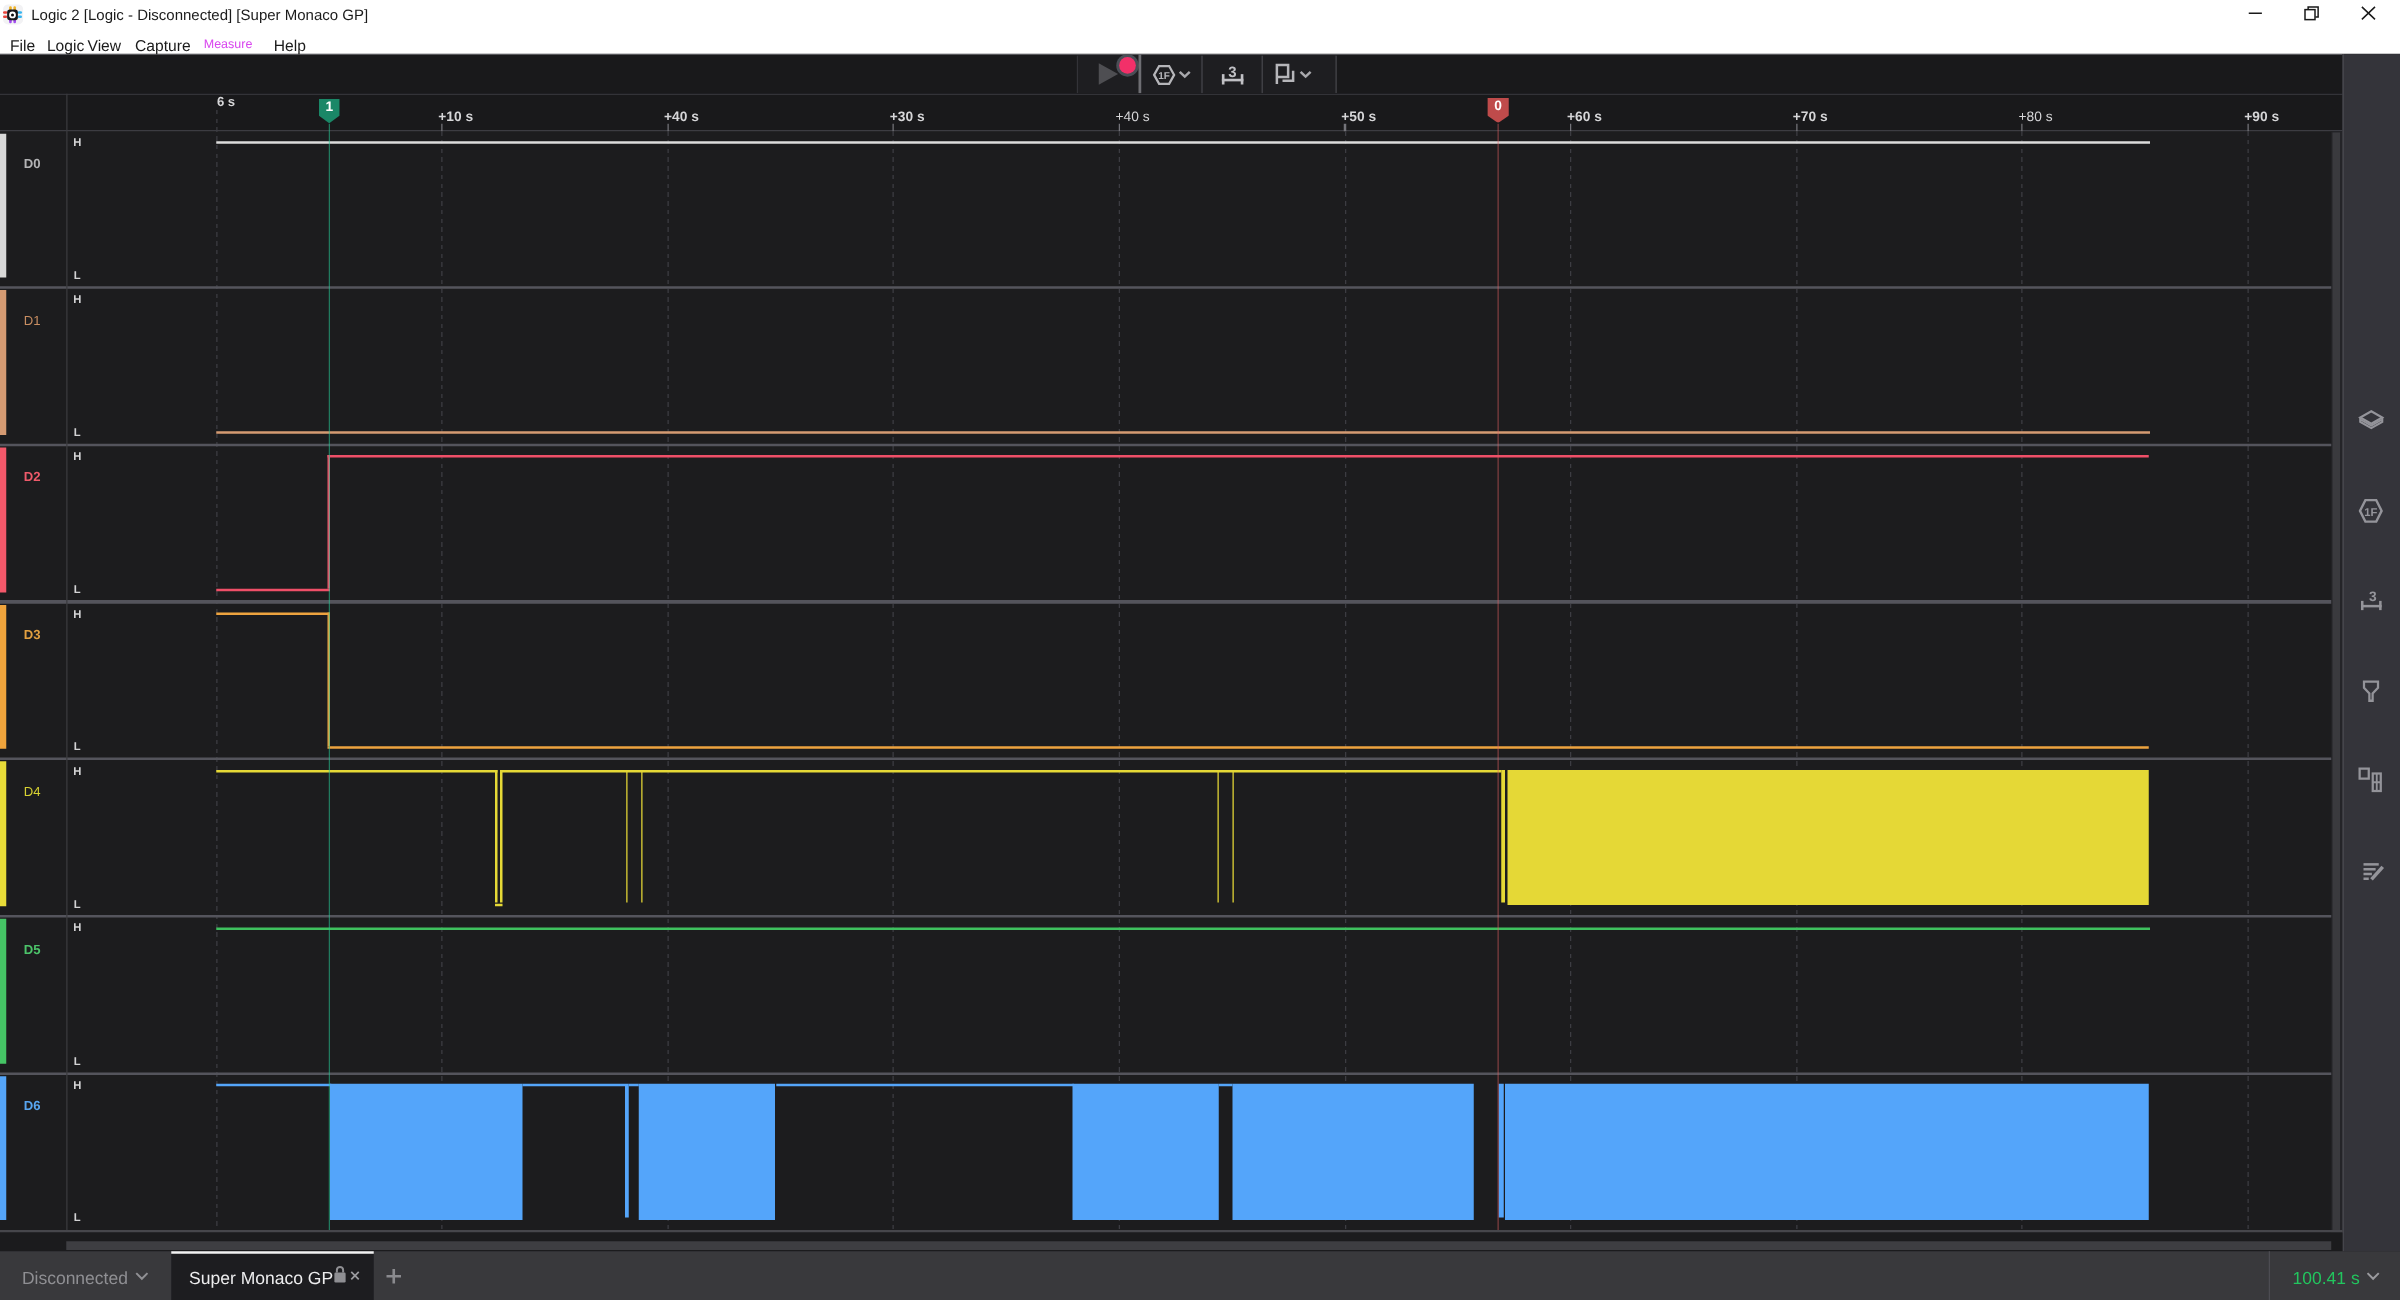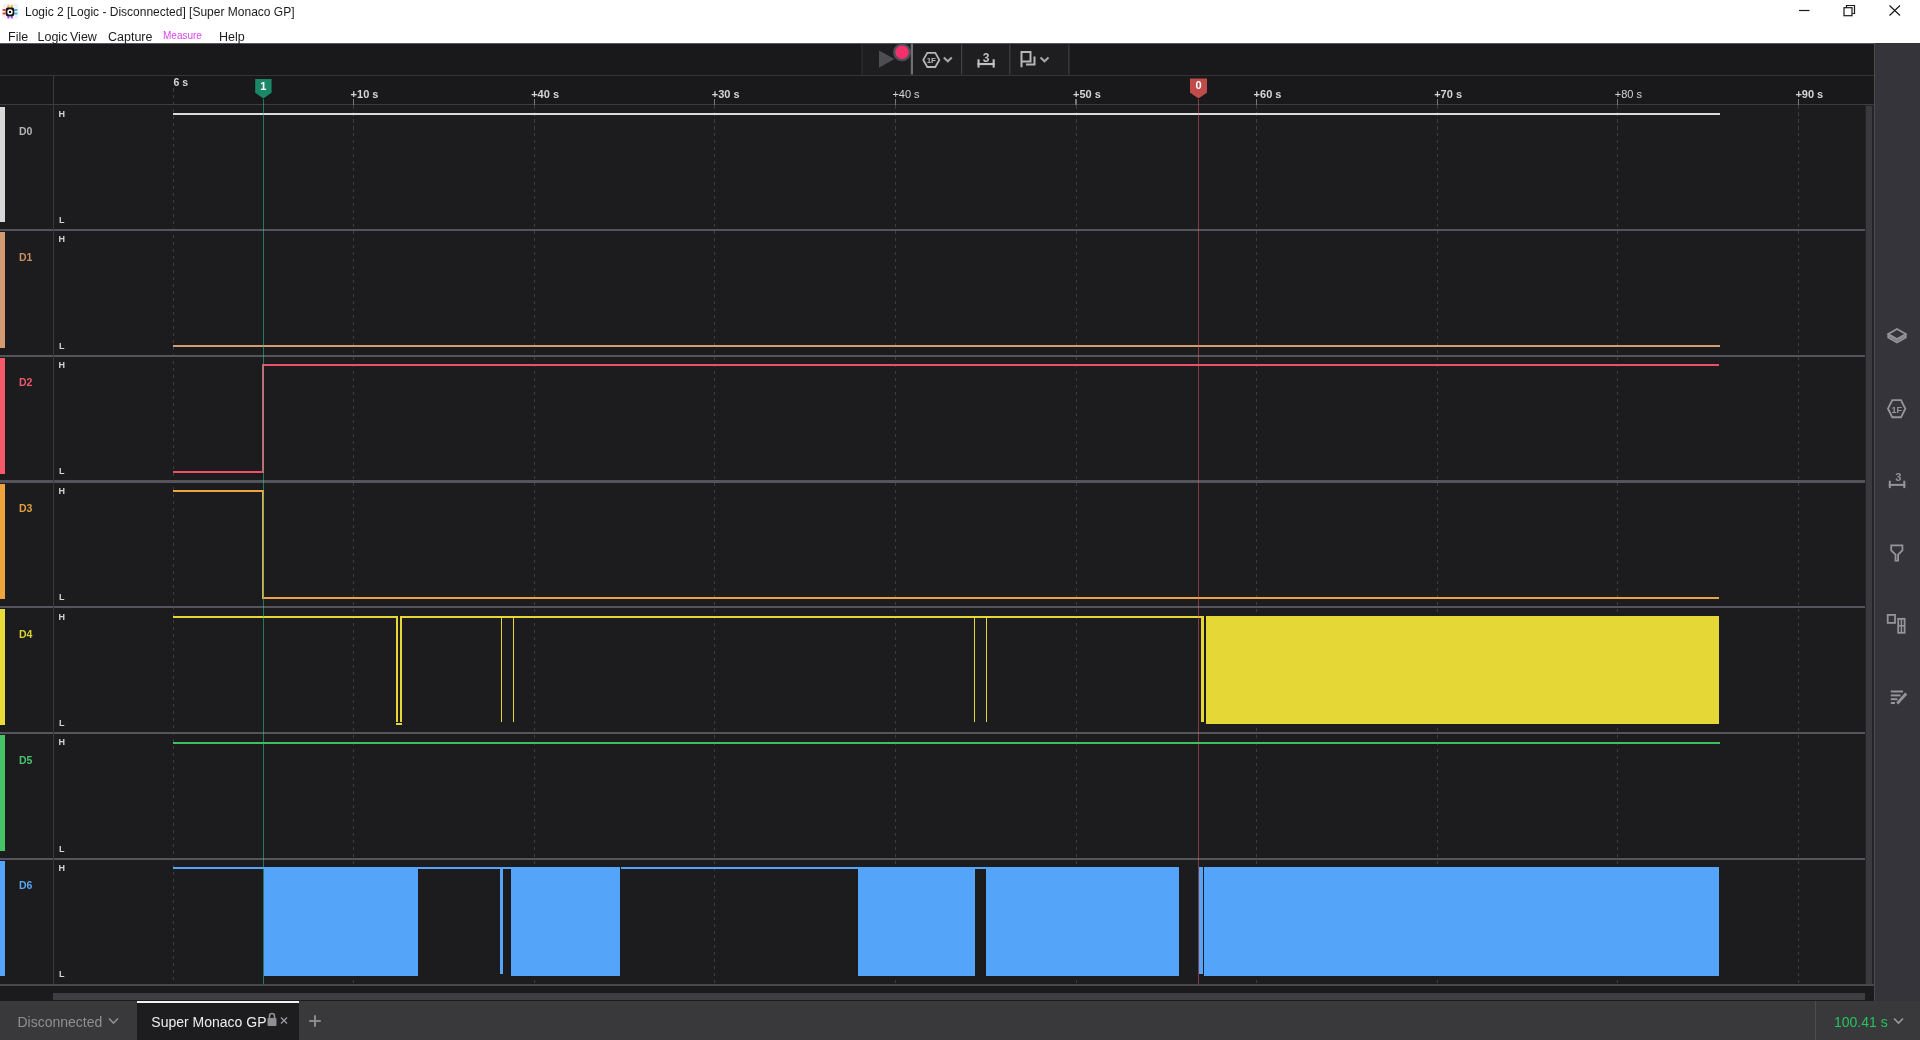--- a/index.html
+++ b/index.html
@@ -47,33 +47,33 @@
 <div class="a" style="left:0;top:480.4px;width:1865px;height:2.4px;background:#54545c"></div>
 <div class="a" style="left:0;top:606.1px;width:1865px;height:2.4px;background:#54545c"></div>
 <div class="a" style="left:0;top:731.8px;width:1865px;height:2.4px;background:#54545c"></div>
 <div class="a" style="left:0;top:857.5px;width:1865px;height:2.4px;background:#54545c"></div>
 <div class="a" style="left:53px;top:75px;width:1.2px;height:909.4px;background:#3a3a3e"></div>
 <div class="a" style="left:0;top:106.5px;width:4.5px;height:115.7px;background:#d8d8d8"></div>
 <div class="a" style="left:19px;top:125.0px;font-size:10.5px;font-weight:bold;color:#b4b4b6">D0</div>
 <div class="a" style="left:58.5px;top:108.7px;font-size:9px;font-weight:bold;color:#d2d2d4">H</div>
 <div class="a" style="left:59px;top:215.0px;font-size:9px;font-weight:bold;color:#d2d2d4">L</div>
 <div class="a" style="left:0;top:232.2px;width:4.5px;height:115.7px;background:#d49a72"></div>
-<div class="a" style="left:19px;top:250.7px;font-size:10.5px;font-weight:bold;color:#c98e62">D1</div>
+<div class="a" style="left:19px;top:250.7px;font-size:10.5px;font-weight:normal;color:#c98e62">D1</div>
 <div class="a" style="left:58.5px;top:234.4px;font-size:9px;font-weight:bold;color:#d2d2d4">H</div>
 <div class="a" style="left:59px;top:340.7px;font-size:9px;font-weight:bold;color:#d2d2d4">L</div>
 <div class="a" style="left:0;top:357.9px;width:4.5px;height:115.7px;background:#f4586a"></div>
 <div class="a" style="left:19px;top:376.4px;font-size:10.5px;font-weight:bold;color:#ee5a6a">D2</div>
 <div class="a" style="left:58.5px;top:360.1px;font-size:9px;font-weight:bold;color:#d2d2d4">H</div>
 <div class="a" style="left:59px;top:466.4px;font-size:9px;font-weight:bold;color:#d2d2d4">L</div>
 <div class="a" style="left:0;top:483.6px;width:4.5px;height:115.7px;background:#f0a43c"></div>
 <div class="a" style="left:19px;top:502.1px;font-size:10.5px;font-weight:bold;color:#e3a040">D3</div>
 <div class="a" style="left:58.5px;top:485.8px;font-size:9px;font-weight:bold;color:#d2d2d4">H</div>
 <div class="a" style="left:59px;top:592.1px;font-size:9px;font-weight:bold;color:#d2d2d4">L</div>
 <div class="a" style="left:0;top:609.3px;width:4.5px;height:115.7px;background:#e8dc38"></div>
-<div class="a" style="left:19px;top:627.8px;font-size:10.5px;font-weight:bold;color:#d8d232">D4</div>
+<div class="a" style="left:19px;top:627.8px;font-size:10.5px;font-weight:normal;color:#d8d232">D4</div>
 <div class="a" style="left:58.5px;top:611.5px;font-size:9px;font-weight:bold;color:#d2d2d4">H</div>
 <div class="a" style="left:59px;top:717.8px;font-size:9px;font-weight:bold;color:#d2d2d4">L</div>
 <div class="a" style="left:0;top:735.0px;width:4.5px;height:115.7px;background:#45c465"></div>
 <div class="a" style="left:19px;top:753.5px;font-size:10.5px;font-weight:bold;color:#4cc36a">D5</div>
 <div class="a" style="left:58.5px;top:737.2px;font-size:9px;font-weight:bold;color:#d2d2d4">H</div>
 <div class="a" style="left:59px;top:843.5px;font-size:9px;font-weight:bold;color:#d2d2d4">L</div>
 <div class="a" style="left:0;top:860.7px;width:4.5px;height:115.7px;background:#54a5fa"></div>
 <div class="a" style="left:19px;top:879.2px;font-size:10.5px;font-weight:bold;color:#58a5f0">D6</div>
 <div class="a" style="left:58.5px;top:862.9px;font-size:9px;font-weight:bold;color:#d2d2d4">H</div>
 <div class="a" style="left:59px;top:969.2px;font-size:9px;font-weight:bold;color:#d2d2d4">L</div>

